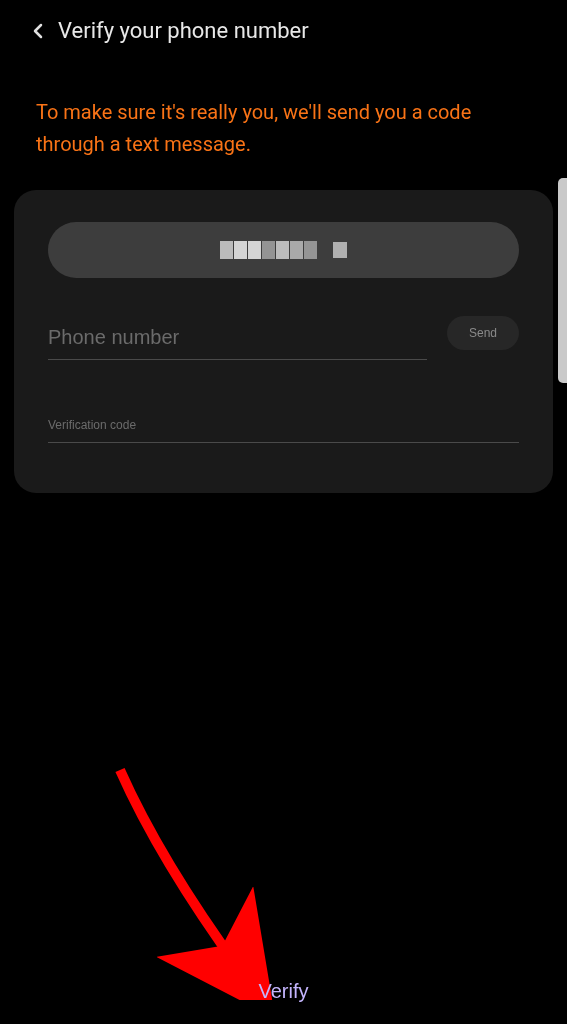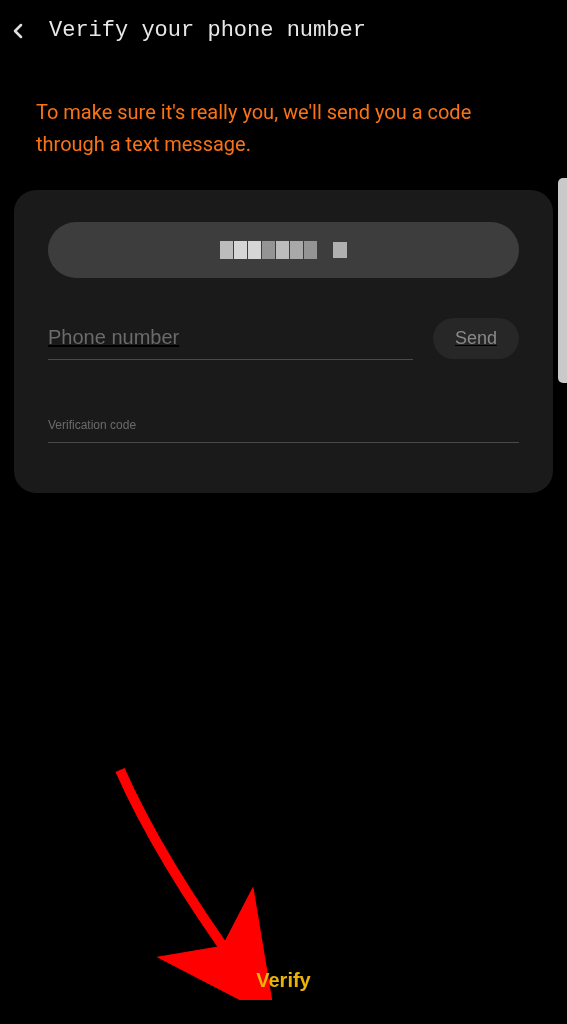--- a/index.html
+++ b/index.html
@@ -11,23 +11,22 @@
       width: 567px;
       height: 1024px;
       background: #000000;
       font-family: -apple-system, BlinkMacSystemFont, 'Segoe UI', Roboto, sans-serif;
       overflow: hidden;
       position: relative;
     }
     .header {
       display: flex;
       align-items: center;
-      padding: 18px 6px;
-      gap: 19px;
-      font-family: Liberation Mono, monospace;
+      padding: 18px 26px;
+      gap: 8px;
     }
     .back-icon {
       color: #e0e0e0;
       display: flex;
       align-items: center;
       justify-content: center;
     }
     .back-icon svg {
       width: 24px;
       height: 24px;
@@ -72,24 +71,23 @@
     .px-c { background: #949494; }
     .px-d { background: #a9a9a9; }
     .px-single {
       width: 14px;
       height: 16px;
       background: #b0b0b0;
       margin-left: 10px;
     }
     .input-row {
       display: flex;
-      align-items: center;
+      align-items: flex-start;
       gap: 20px;
       margin-bottom: 48px;
-      text-decoration: underline;
     }
     .input-field {
       flex: 1;
       background: transparent;
       border: none;
       border-bottom: 1px solid #4a4a4a;
       color: #e0e0e0;
       font-size: 20px;
       padding: 10px 0;
       outline: none;
@@ -108,41 +106,41 @@
       outline: none;
     }
     .input-field-full::placeholder {
       color: #6b6b6b;
     }
     .send-button {
       background: #272727;
       border: none;
       border-radius: 22px;
       color: #8a8a8a;
-      font-size: 18px;
+      font-size: 12px;
       padding: 10px 22px;
       cursor: pointer;
     }
     .scrollbar {
       position: absolute;
       right: 0;
       top: 178px;
       width: 9px;
       height: 205px;
       background: #c9c9c9;
       border-radius: 5px 0 0 5px;
     }
     .verify-button {
       position: absolute;
-      bottom: 32px;
+      bottom: 21px;
       left: 50%;
       transform: translateX(-50%);
-      color: #eab308;
+      color: #c4b5fd;
       font-size: 20px;
-      font-weight: 700;
+      font-weight: 400;
       background: none;
       border: none;
       cursor: pointer;
     }
     .arrow-annotation {
       position: absolute;
       top: 760px;
       left: 100px;
       pointer-events: none;
     }

